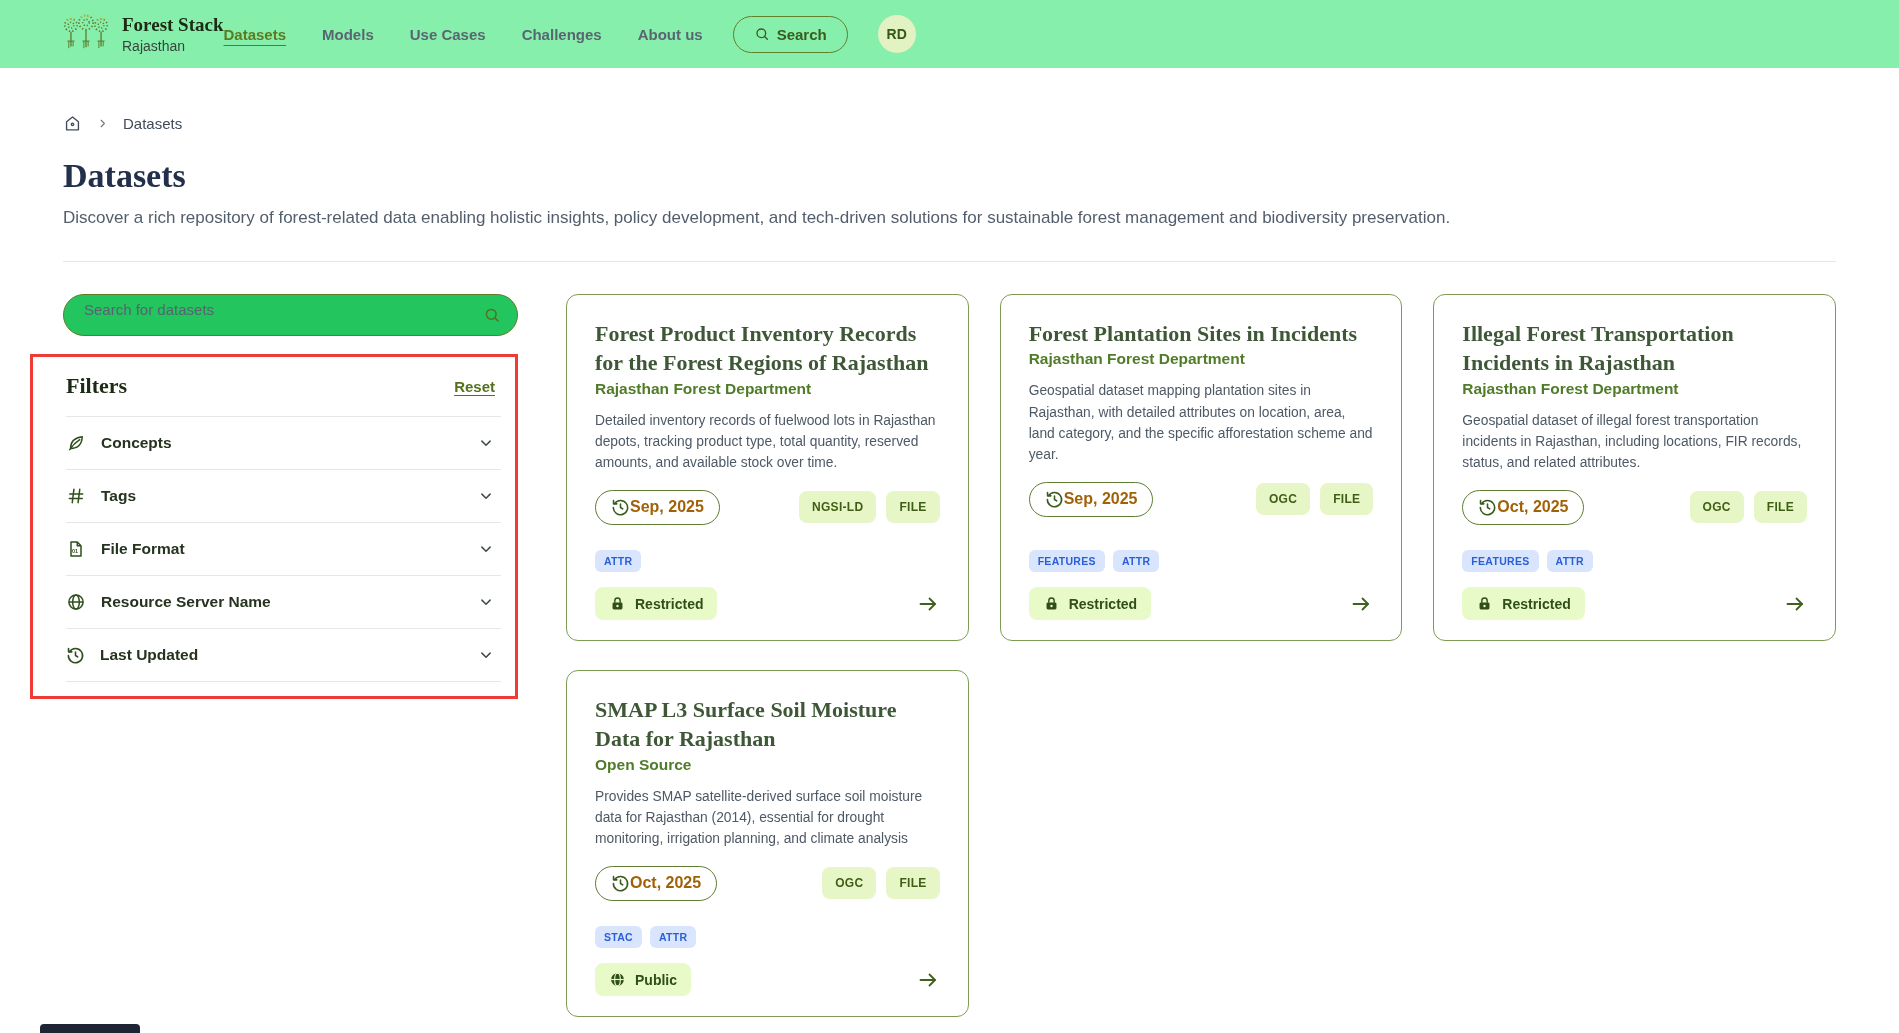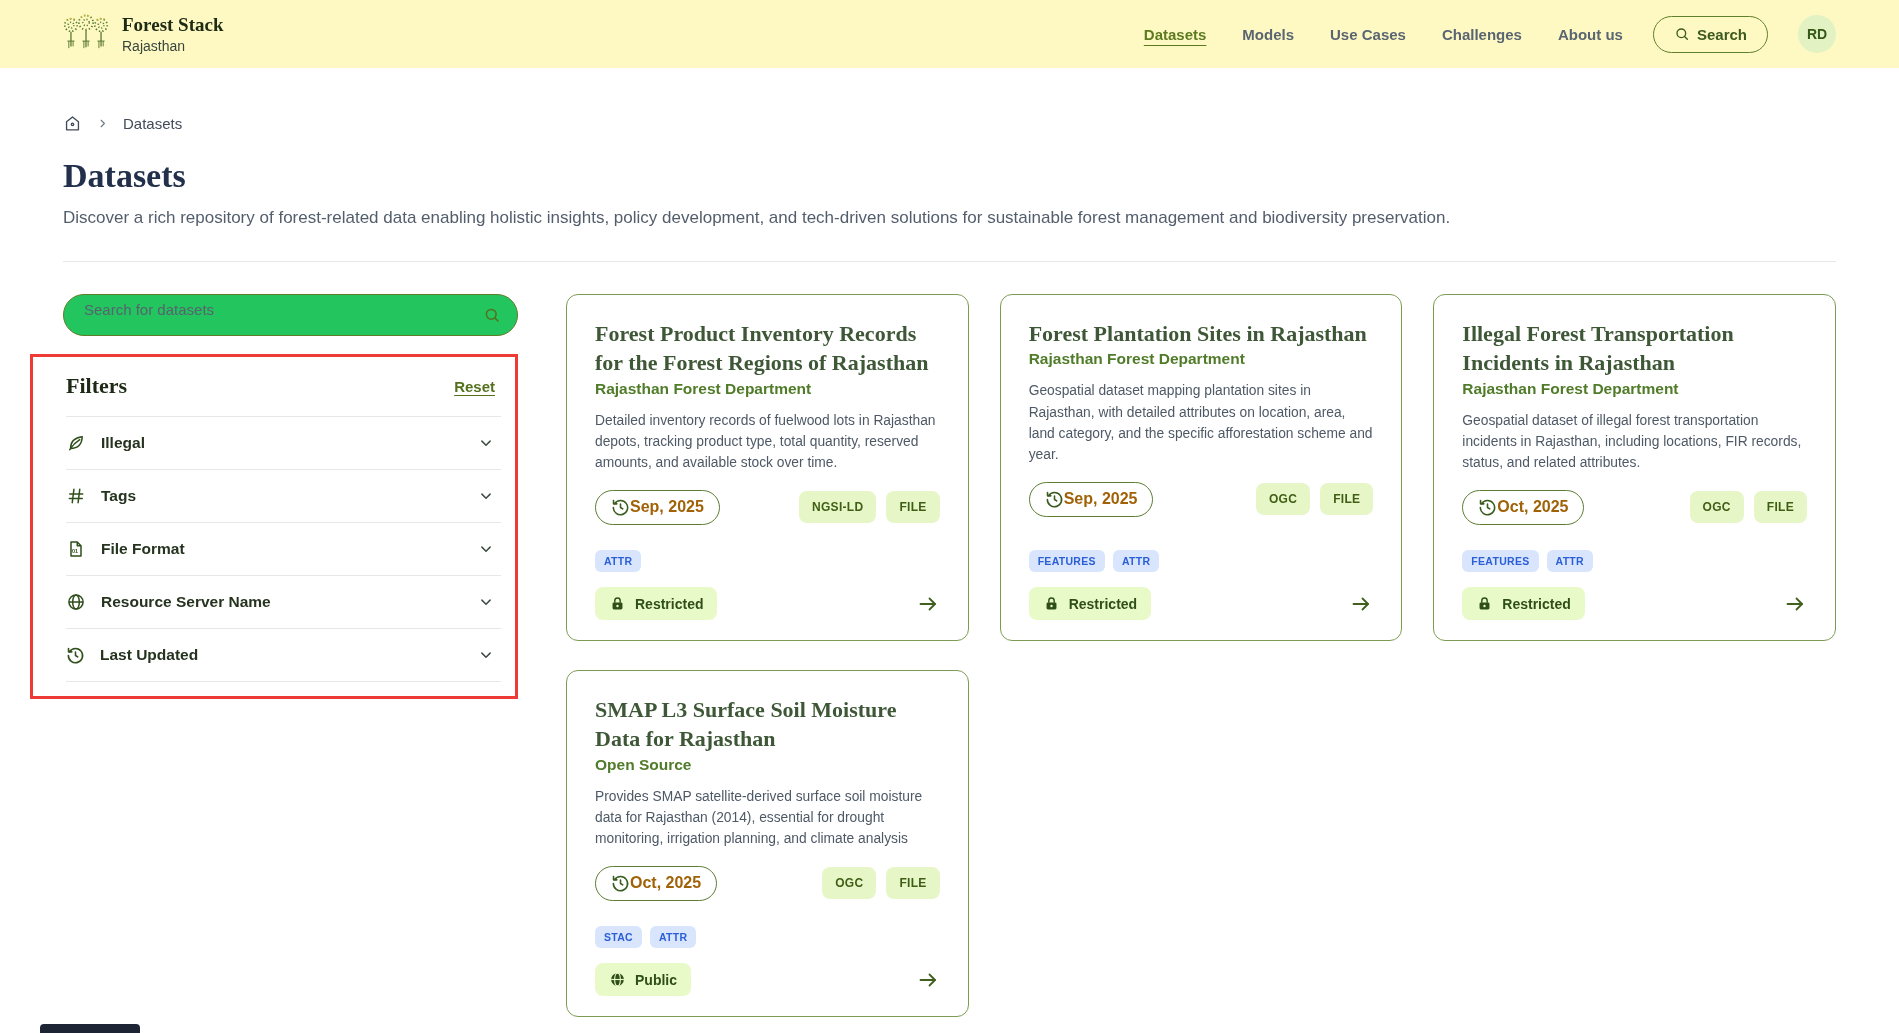--- a/index.html
+++ b/index.html
@@ -3,22 +3,22 @@
 <meta charset="utf-8">
 <style>
   * { box-sizing: border-box; }
   html,body { margin:0; padding:0; }
   body {
     width:1899px; height:1033px; overflow:hidden; position:relative;
     background:#ffffff; font-family:"Liberation Sans", sans-serif; color:#25331f;
   }
   
   .topbar {
-    height:68px; background:#fef9c3; display:flex; align-items:center;
-    justify-content:space-between; padding:0 63px;
+    height:68px; background:#86efac; display:flex; align-items:center;
+    padding:0 63px;
   }
   .brand { display:flex; align-items:center; gap:13px; cursor:pointer; }
   .brand-title { font-family:"Liberation Serif", serif; font-weight:700; font-size:19px; color:#1d2a14; }
   .brand-sub { font-size:14px; color:#37453d; margin-top:2px; }
   .nav-area { display:flex; align-items:center; gap:30px; }
   nav.main-nav { display:flex; gap:36px; align-items:center; }
   .nav-link { font-size:15px; font-weight:600; color:#5a6572; cursor:pointer; text-decoration:none; }
   .nav-link.active { color:#5d7a20; text-decoration:underline; text-underline-offset:5px; }
   .search-btn {
     display:flex; align-items:center; gap:7px; border:1px solid #60802c; border-radius:999px;
@@ -179,21 +179,21 @@
           <span class="reset-link">Reset</span>
         </div>
         <div class="filters-list">
             <div class="filter-row">
               <span class="f-icon">
                 <svg viewBox="0 0 24 24" width="20" height="20" fill="none" stroke="currentColor" stroke-width="1.8" stroke-linecap="round" stroke-linejoin="round">
                   <path d="M5.5 18.5C5.5 10.5 11 5.5 19.5 4.5c-.5 9-5.5 14-14 14z"></path>
                   <path d="M4.5 20c3.5-5.5 8-9.5 12-12"></path>
                 </svg>
               </span>
-              <span class="f-label">Illegal</span>
+              <span class="f-label">Concepts</span>
               <span class="chev">
                 <svg viewBox="0 0 24 24" width="18" height="18" fill="none" stroke="currentColor" stroke-width="2" stroke-linecap="round" stroke-linejoin="round">
                   <polyline points="6.5 9.5 12 15 17.5 9.5"></polyline>
                 </svg>
               </span>
             </div>
             <div class="filter-row">
               <span class="f-icon">
                 <svg viewBox="0 0 24 24" width="20" height="20" fill="none" stroke="currentColor" stroke-width="1.8" stroke-linecap="round">
                   <line x1="9.5" y1="4" x2="7.5" y2="20"></line>
@@ -296,21 +296,21 @@
       </span>
       <span class="arrow">
         <svg viewBox="0 0 24 24" width="24" height="24" fill="none" stroke="currentColor" stroke-width="1.8" stroke-linecap="round" stroke-linejoin="round">
                 <line x1="4.5" y1="12" x2="19" y2="12"></line>
                 <polyline points="13.5 6.5 19 12 13.5 17.5"></polyline>
               </svg>
       </span>
     </div>
   </article>
         <article class="card">
-    <h3 class="card-title">Forest Plantation Sites in Rajasthan</h3>
+    <h3 class="card-title">Forest Plantation Sites in Incidents</h3>
     <div class="card-org">Rajasthan Forest Department</div>
     <p class="card-desc">Geospatial dataset mapping plantation sites in Rajasthan, with detailed attributes on location, area, land category, and the specific afforestation scheme and year.</p>
     <div class="card-meta">
       <span class="date-pill">
         <span class="p-icon">
                 <svg viewBox="0 0 24 24" width="19" height="19" fill="none" stroke="currentColor" stroke-width="2" stroke-linecap="round" stroke-linejoin="round">
                   <path d="M4.6 7A9 9 0 1 1 3 12"></path>
                   <polyline points="3.2 3.2 3.2 7.4 7.4 7.4"></polyline>
                   <polyline points="12 7.5 12 12 14.8 13.8"></polyline>
                 </svg>

